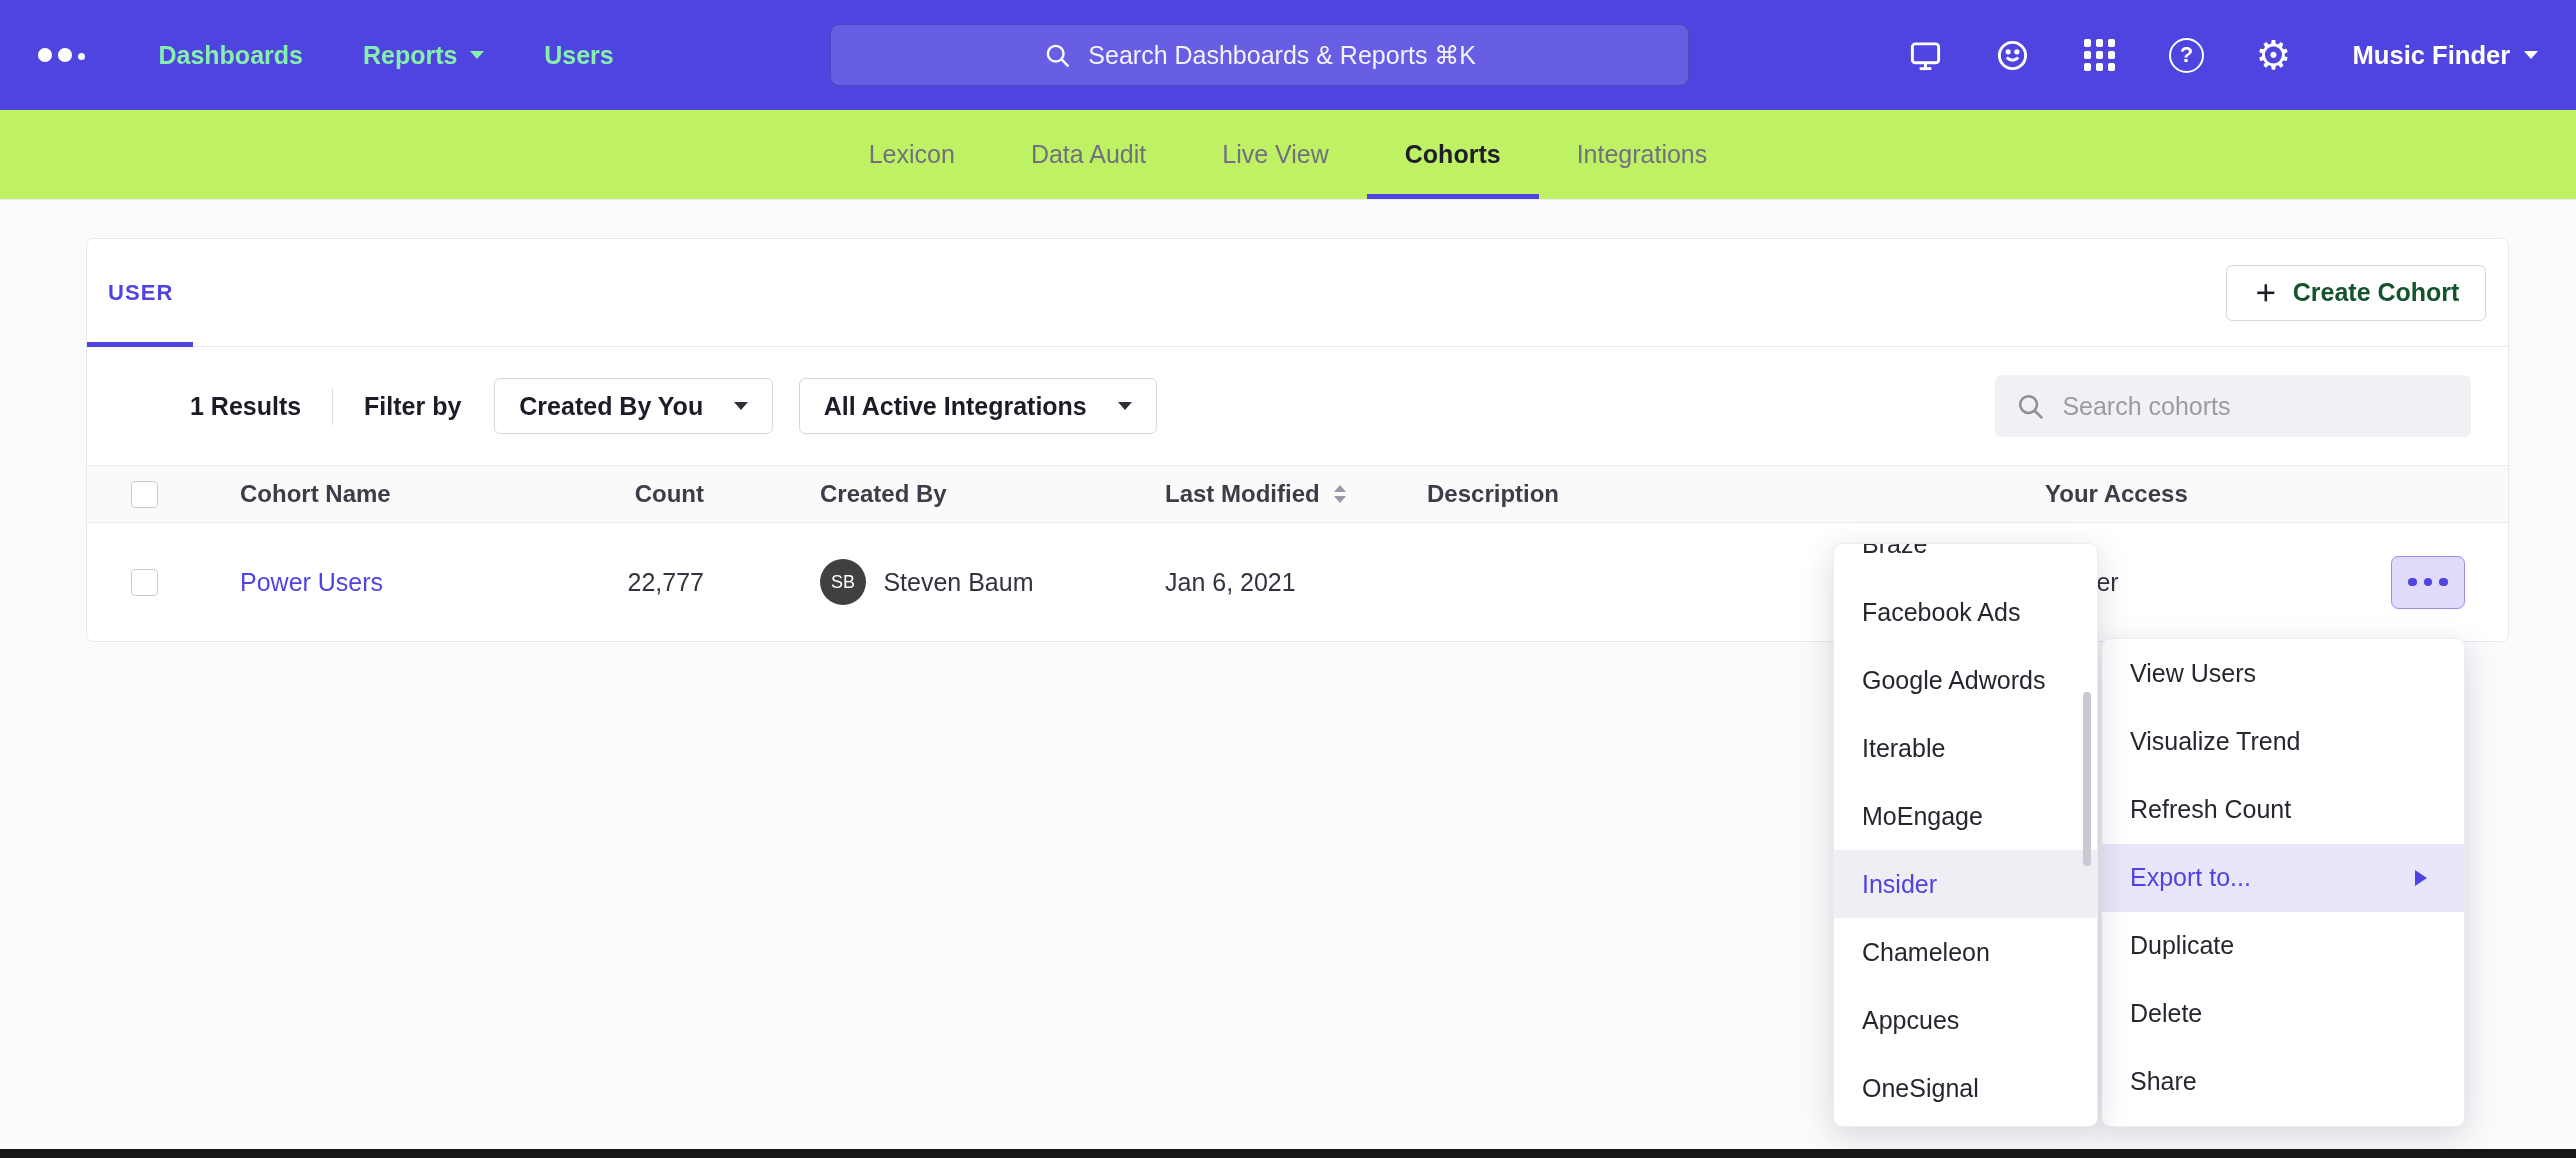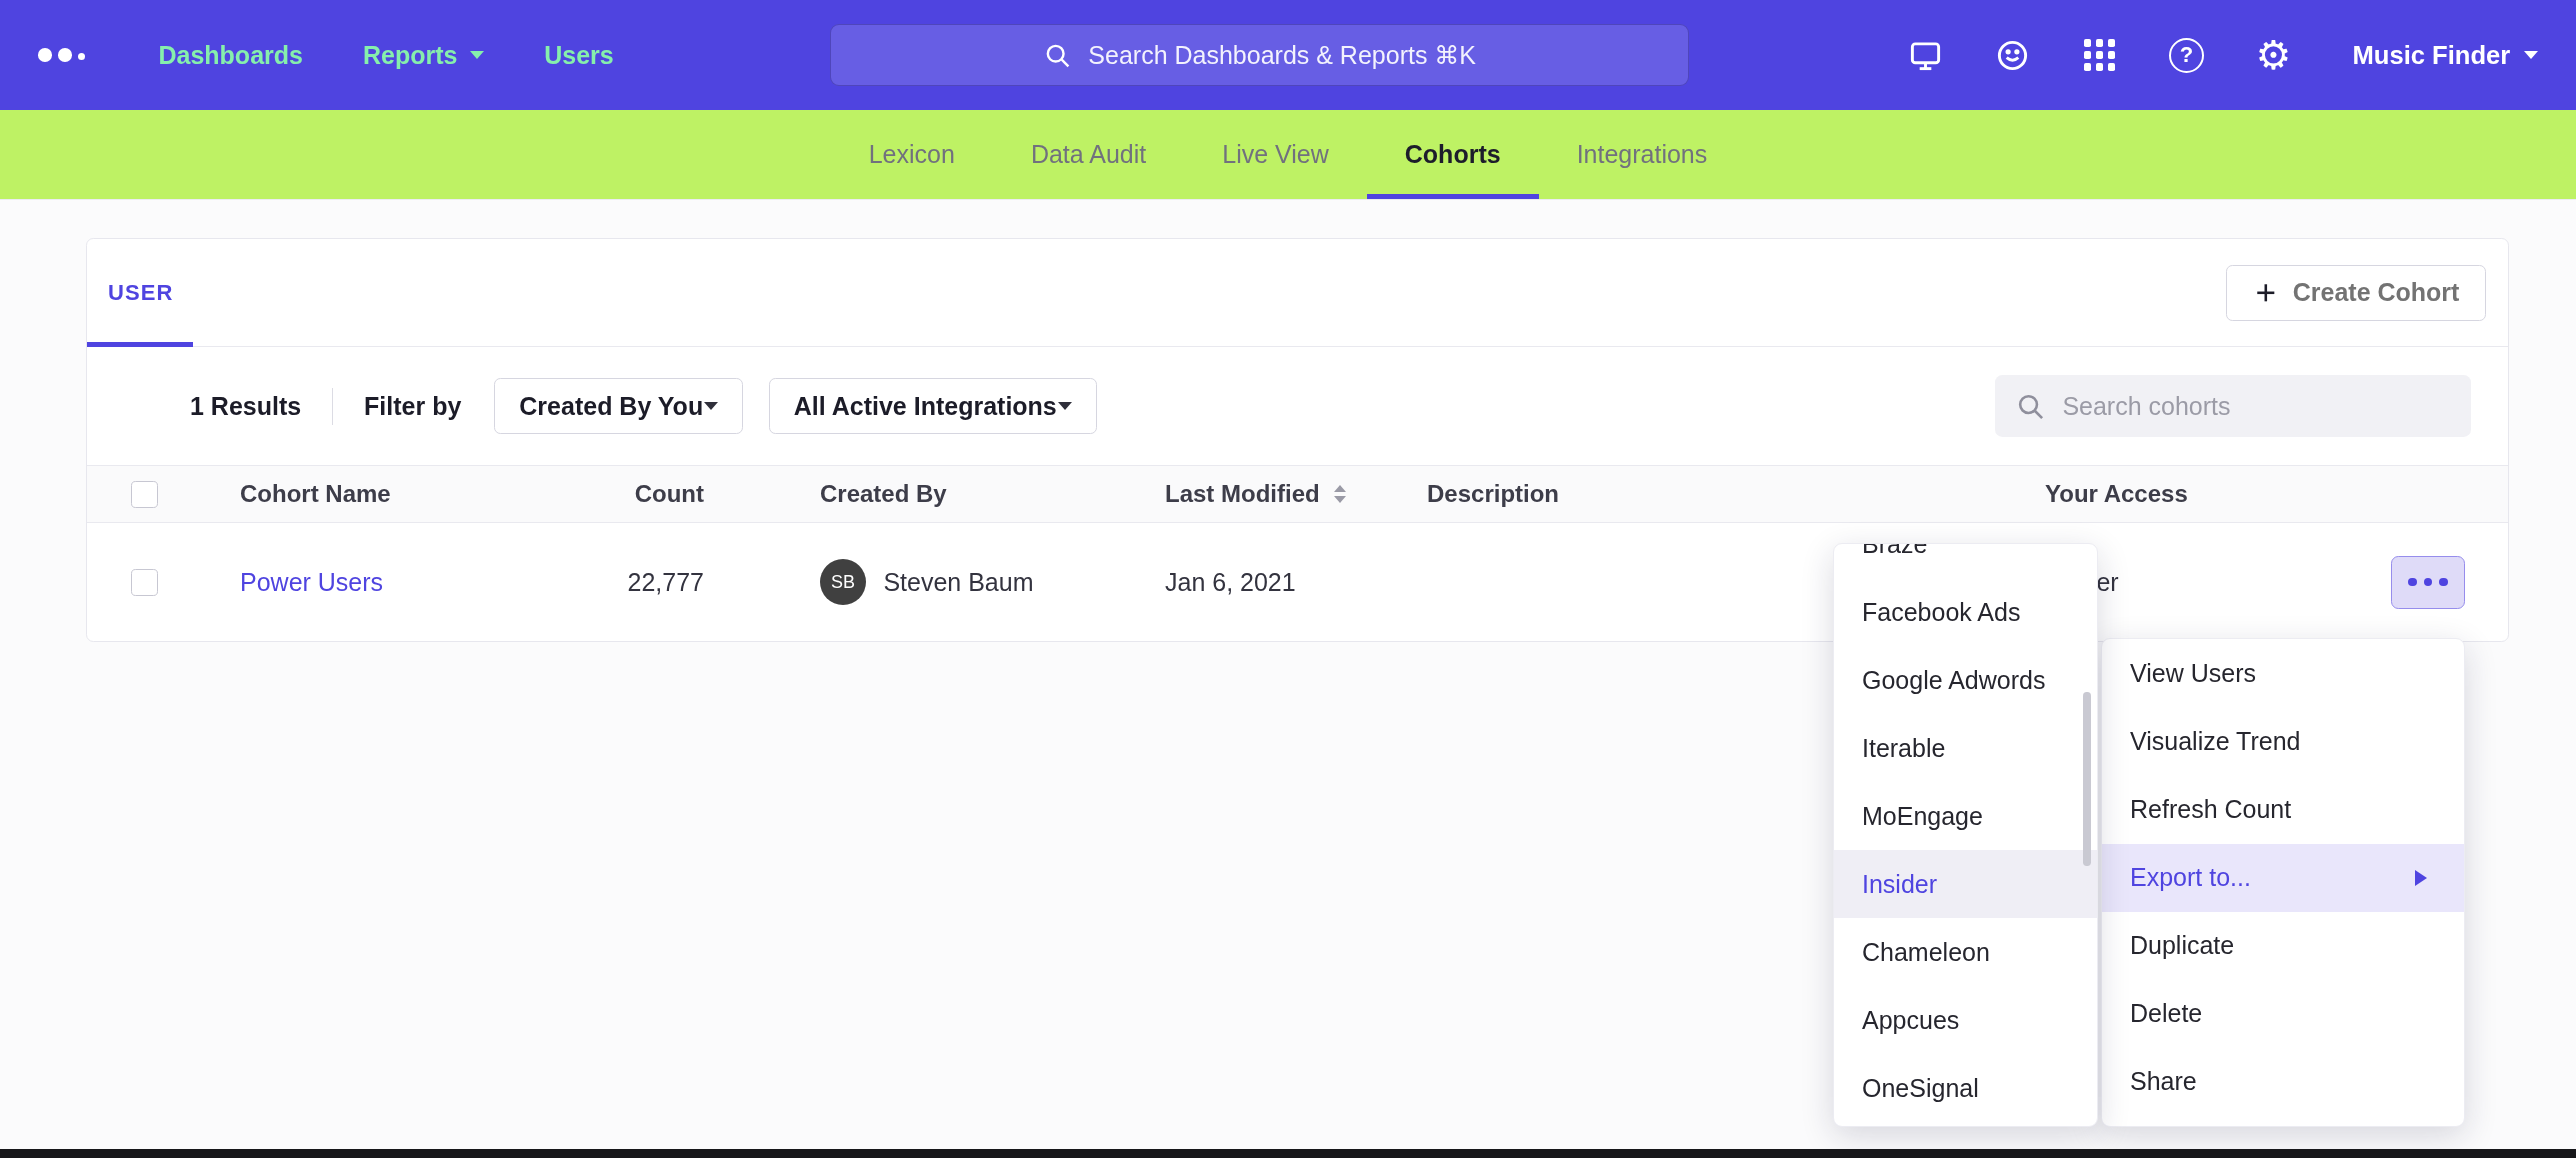--- a/index.html
+++ b/index.html
@@ -29,27 +29,27 @@
   .tabbar { position:absolute; top:110px; left:0; width:100%; height:90px; background:#bef264; border-bottom:0.9px solid #ececf1; display:flex; justify-content:center; z-index:5; }
   .tab { height:100%; display:flex; align-items:center; padding:0 38px; font-size:25px; color:#71717e; position:relative; white-space:nowrap; }
   .tab.active { color:#1d1d2b; font-weight:700; }
   .tab.active::after { content:""; position:absolute; left:0; right:0; bottom:0; height:5.5px; background:#4F44E0; }
 
   
   .main-card { position:absolute; left:86px; top:238px; width:2423px; background:#fff; border:0.9px solid #e7e7ee; border-radius:7.3px; z-index:1; }
   .panel-head { height:108px; display:flex; align-items:center; border-bottom:0.9px solid #e9e9ef; position:relative; }
   .user-tab { margin-left:21px; color:#4F44E0; font-size:22px; font-weight:700; letter-spacing:1.1px; }
   .user-underline { position:absolute; left:0; bottom:-0.9px; width:106px; height:4.6px; background:#4F44E0; }
-  .create-btn { margin-left:auto; margin-right:22px; height:56px; padding:0 25.6px; border:0.9px solid #d6d6e0; border-radius:6.4px; background:#fff; display:flex; align-items:center; gap:14.6px; font-size:25px; font-weight:600; color:#737373; cursor:pointer; }
+  .create-btn { margin-left:auto; margin-right:22px; height:56px; padding:0 25.6px; border:0.9px solid #d6d6e0; border-radius:6.4px; background:#fff; display:flex; align-items:center; gap:14.6px; font-size:25px; font-weight:600; color:#14532d; cursor:pointer; }
 
   .filter-row { height:118px; display:flex; align-items:center; }
   .results { margin-left:103px; font-size:25px; font-weight:600; color:#1c1c28; white-space:nowrap; }
   .vsep { width:0.9px; height:37px; background:#dcdce4; margin:0 31px; }
   .filter-by { font-size:25px; font-weight:600; color:#1c1c28; margin-right:33px; white-space:nowrap; }
-  .dropdown { height:56px; border:0.9px solid #d6d6e0; border-radius:6.4px; background:#fff; display:flex; align-items:center; gap:1px; padding:0 24px; font-size:25px; font-weight:600; color:#1c1c28; margin-right:25.6px; cursor:pointer; white-space:nowrap; }
+  .dropdown { height:56px; border:0.9px solid #d6d6e0; border-radius:6.4px; background:#fff; display:flex; align-items:center; gap:31px; padding:0 24px; font-size:25px; font-weight:600; color:#1c1c28; margin-right:25.6px; cursor:pointer; white-space:nowrap; }
   .dropdown .caret-down { color:#2f2f3a; }
   .cohort-search { margin-left:auto; margin-right:37px; width:476px; height:62px; background:#f1f1f5; border-radius:7.3px; display:flex; align-items:center; }
   .cohort-search svg { margin-left:20px; flex:none; }
   .cohort-search input { border:none; background:transparent; outline:none; font-size:25px; color:#33333f; margin-left:16.4px; width:420px; font-family:inherit; }
   .cohort-search input::placeholder { color:#9b9ba6; }
 
   .grid { display:grid; grid-template-columns:110px 384px 123px 461px 262px 618px 1fr; align-items:center; }
   .thead { height:58px; background:#fafafb; border-top:0.9px solid #e9e9ef; border-bottom:0.9px solid #e9e9ef; font-size:24px; font-weight:600; color:#3d3d49; }
   .c-check { padding-left:44px; }
   .c-name { padding-left:43px; }

